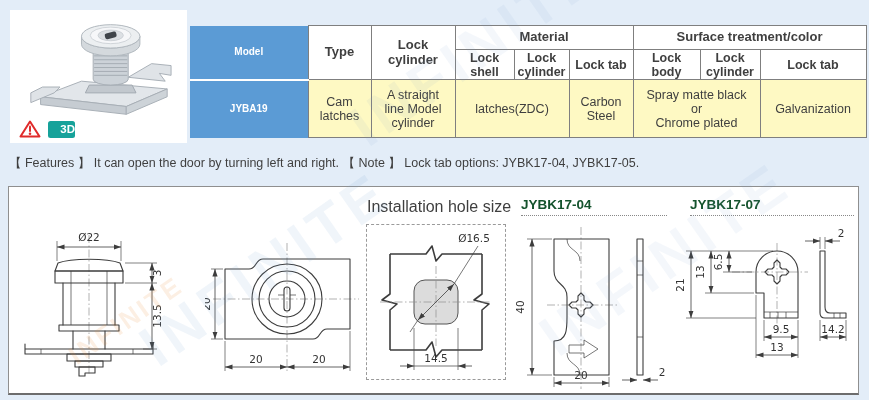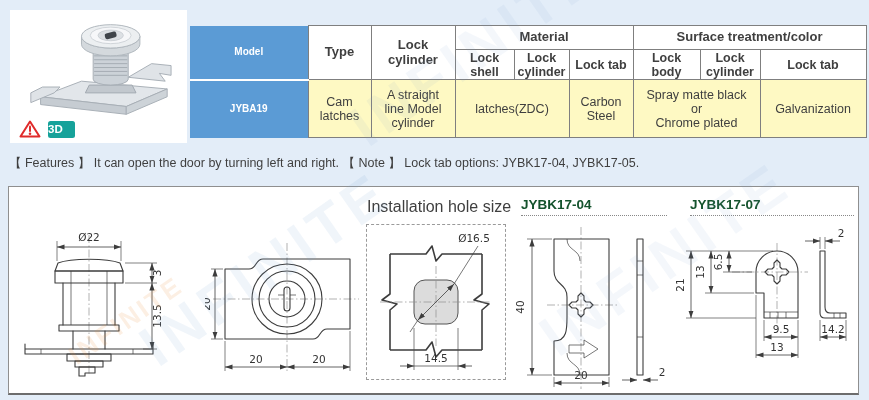--- a/index.html
+++ b/index.html
@@ -1,18 +1,18 @@
 <!DOCTYPE html>
 <html><head>
 <meta charset="utf-8">
 <style>
   html,body{margin:0;padding:0}
   body{width:869px;height:400px;background:#e3edf8;font-family:"Liberation Sans","DejaVu Sans",sans-serif;position:relative;overflow:hidden}
   .card{position:absolute;left:10px;top:10px;width:177px;height:133px;background:#ffffff}
-  .badge3d{position:absolute;left:38px;bottom:5px;width:27px;height:17px;background:#16a29a;color:#fff;font-size:11.5px;font-weight:700;text-align:left;line-height:17px;border-radius:2.5px}
+  .badge3d{position:absolute;left:38px;bottom:5px;width:27px;height:17px;background:#16a29a;color:#fff;font-size:11.5px;font-weight:700;text-align:right;line-height:17px;border-radius:2.5px}
   .warn{position:absolute;left:9px;bottom:4px}
   table.spec{position:absolute;left:190px;top:25px;border-collapse:collapse;table-layout:fixed;width:676px}
   .spec td{border:1px solid #7f7f7f;text-align:center;vertical-align:middle;color:#3f3f3f;font-size:12.5px;line-height:1.12;white-space:pre-line;padding:0 2px;background:#fff}
   .spec .hd{font-weight:700;font-size:13px}
   .spec .sub{font-weight:700}
   .spec .dc{background:#fef9c3}
   .spec .mc{background:#5b9bd5;color:#fff;font-weight:700;border:none;font-size:10px}
   .spec .mch{border-bottom:2px solid #fff}
   .spec tr.r1{height:24px}.spec tr.r2{height:30px}.spec tr.r3{height:58px}
   .features{position:absolute;left:9px;top:155px;font-size:12.5px;color:#3f3f3f;white-space:nowrap}

